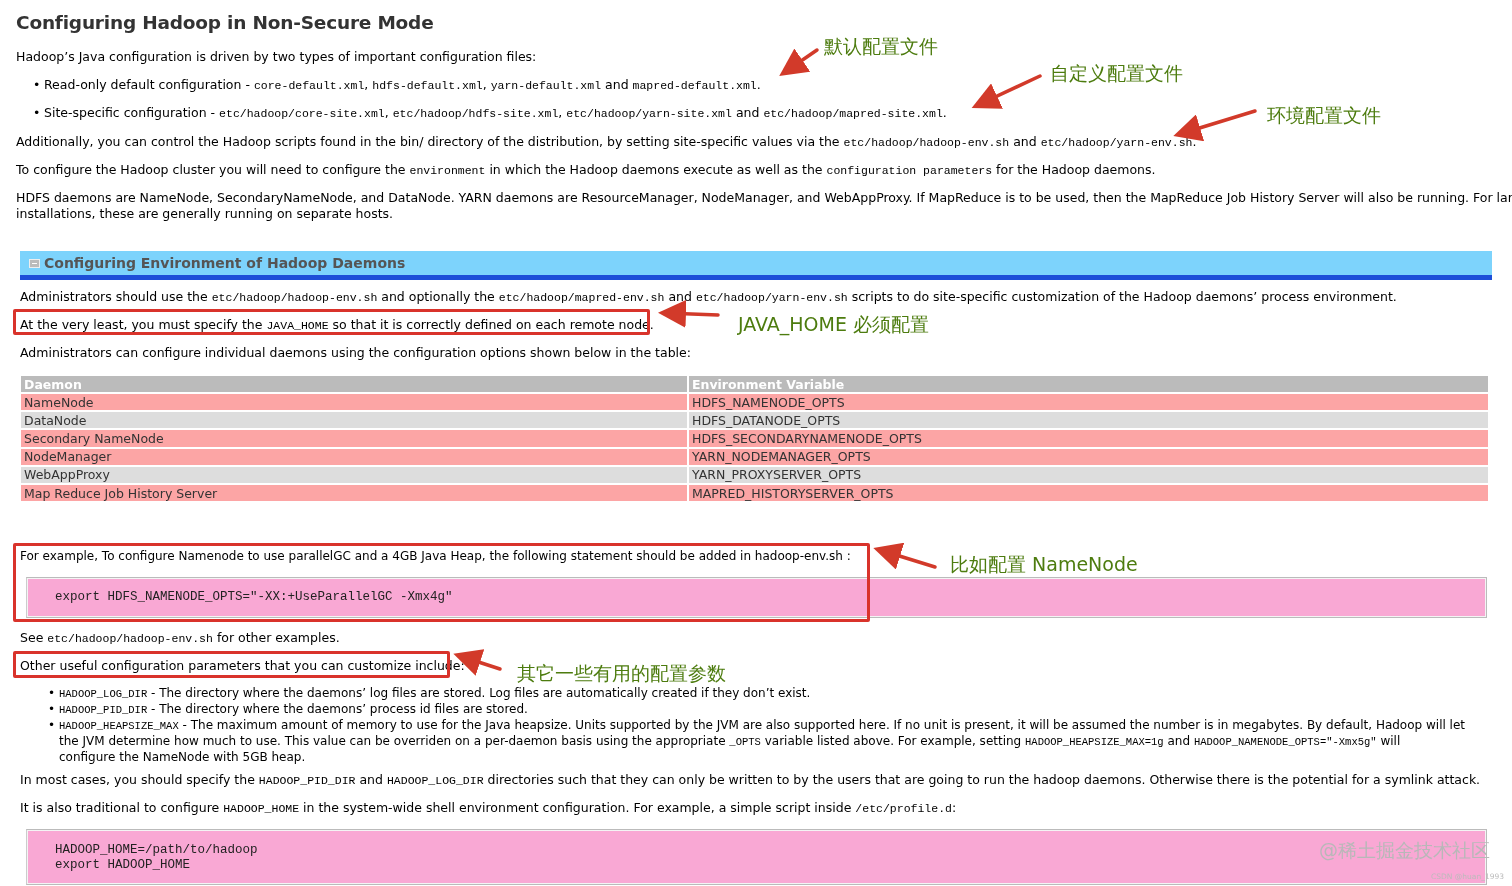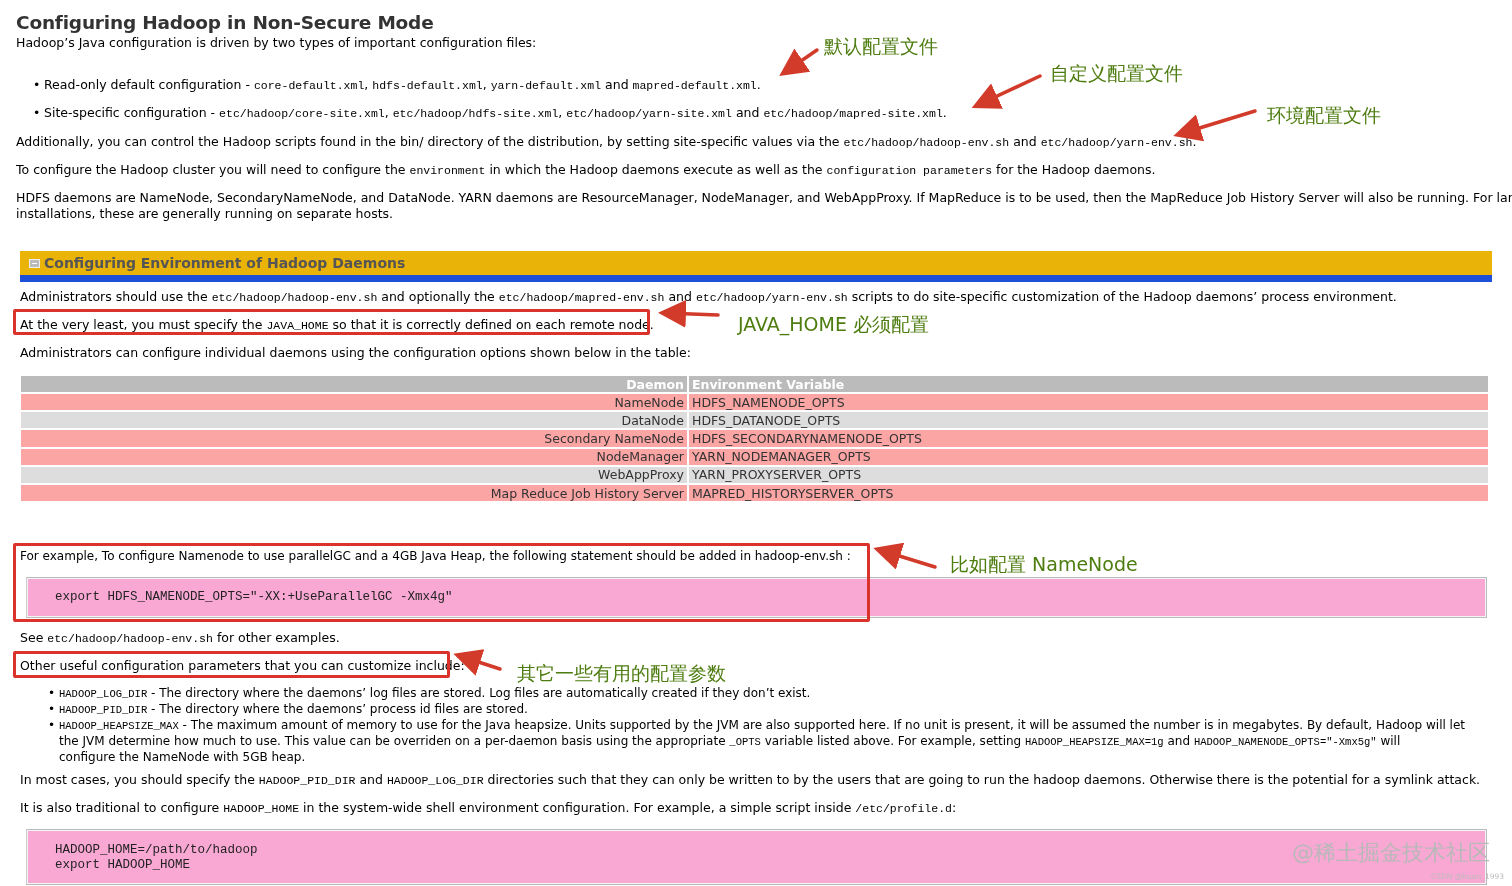--- a/index.html
+++ b/index.html
@@ -14,21 +14,21 @@
     position: absolute; left: 16px; top: 12px; margin: 0;
     font-size: 18.5px; font-weight: bold; color: #333;
     font-family: "DejaVu Sans", "Liberation Sans", sans-serif;
     letter-spacing: -0.2px;
   }
   .p { position: absolute; left: 16px; white-space: nowrap; line-height: 16px; }
   .bullet-big { position: absolute; left: 44px; white-space: nowrap; line-height: 16px; }
   .bullet-big::before { content: "•"; position: absolute; left: -11px; }
   .section-bar {
     position: absolute; left: 20px; top: 251px; width: 1472px; height: 24px;
-    background: #eab308; border-bottom: 7px solid #1d4ed8;
+    background: #7dd3fc; border-bottom: 5px solid #1d4ed8;
   }
   .section-bar .toggle {
     position: absolute; left: 9px; top: 8px; width: 9px; height: 7px;
     border: 1px solid #eee; background: #bbb;
   }
   .section-bar .toggle::after {
     content: ""; position: absolute; left: 2px; top: 3px; width: 5px; height: 1px; background: #fff;
   }
   .section-bar .label {
     position: absolute; left: 24px; top: 4px; font-weight: bold; font-size: 14px; color: #555;
@@ -37,42 +37,42 @@
     position: absolute; left: 19px; top: 374px; width: 1471px;
     border-collapse: separate; border-spacing: 2px; margin: 0;
   }
   table.dt th {
     background: #bbbbbb; color: #fff; text-align: left; font-weight: bold;
     height: 16px; padding: 0 3px; font-size: 12.5px;
   }
   table.dt td { height: 16.2px; padding: 0 3px; font-size: 12.5px; color: #333; }
   table.dt tr.odd td { background: #fca5a5; }
   table.dt tr.even td { background: #dddddd; }
-  table.dt th:first-child, table.dt td:first-child { width: 660px; text-align: right; }
+  table.dt th:first-child, table.dt td:first-child { width: 660px; }
   .pre {
     position: absolute; border: 1px solid #bbb; border-left-color: #ccc; border-top-color: #bbb;
     background: #f9a8d4; box-shadow: inset 0 0 0 1px #f4f4f4;
   }
   .pre .code { position: absolute; left: 28px; white-space: pre; font-family: "Liberation Mono", "DejaVu Sans Mono", monospace; font-size: 12.5px; color: #222; line-height: 15px; }
   .redbox { position: absolute; border: 3px solid #d9332b; border-radius: 2px; box-sizing: border-box; }
   .anno { position: absolute; color: #4d7c0f; font-size: 19px; white-space: nowrap; font-family: "DejaVu Sans", sans-serif; }
   .small-list { position: absolute; left: 59px; line-height: 15px; font-size: 12px; }
   .small-list .li { position: relative; white-space: nowrap; }
   .small-list .li::before { content: "•"; position: absolute; left: -11px; }
   .small-list .mono { font-size: 10.5px; }
-  .watermark { position: absolute; right: 22px; top: 838px; color: #b8b8b8; font-size: 22px; }
+  .watermark { position: absolute; right: 22px; top: 838px; color: #b8b8b8; font-size: 19px; }
   .csdn { position: absolute; right: 8px; top: 872px; color: #bbb; font-size: 7.5px; }
   svg.arrows { position: absolute; left: 0; top: 0; pointer-events: none; }
 </style>
 </head>
 <body>
 
 <h1 class="title">Configuring Hadoop in Non-Secure Mode</h1>
 
-<div class="p" style="top:35px;text-align:center;">Hadoop’s Java configuration is driven by two types of important configuration files:</div>
+<div class="p" style="top:49px;text-align:center;">Hadoop’s Java configuration is driven by two types of important configuration files:</div>
 
 <div class="bullet-big" style="top:77px;">
   <span>Read-only default configuration - </span><span class="mono">core-default.xml</span><span>, </span><span class="mono">hdfs-default.xml</span><span>, </span><span class="mono">yarn-default.xml</span><span> and </span><span class="mono">mapred-default.xml</span><span>.</span>
 </div>
 
 <div class="bullet-big" style="top:105px;">
   <span>Site-specific configuration - </span><span class="mono">etc/hadoop/core-site.xml</span><span>, </span><span class="mono">etc/hadoop/hdfs-site.xml</span><span>, </span><span class="mono">etc/hadoop/yarn-site.xml</span><span> and </span><span class="mono">etc/hadoop/mapred-site.xml</span><span>.</span>
 </div>
 
 <div class="p" style="top:134px;">

